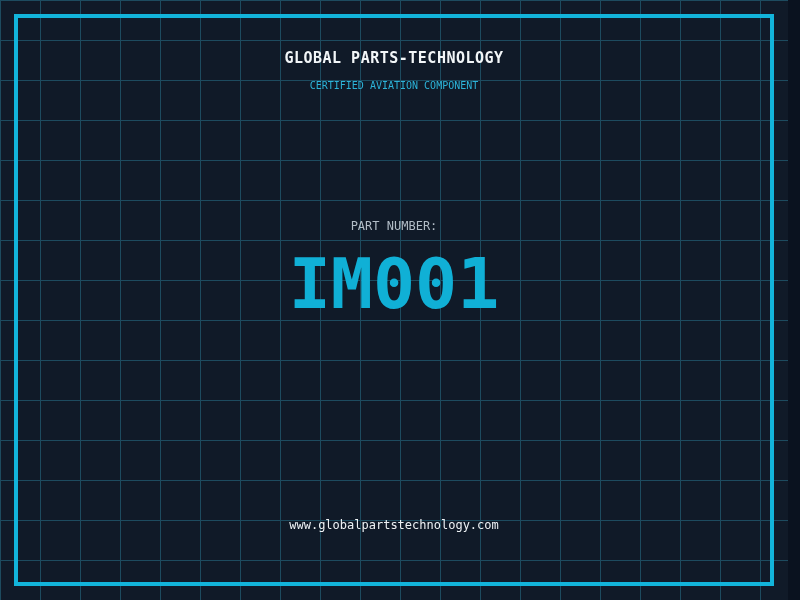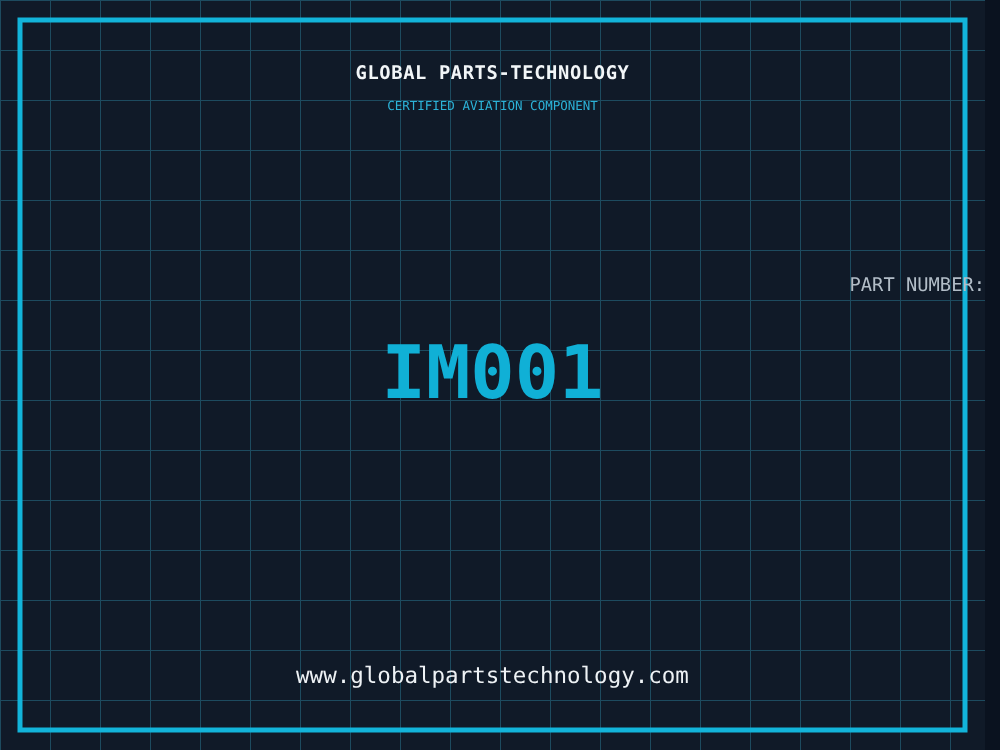--- a/index.html
+++ b/index.html
@@ -43,34 +43,33 @@
     color: #f2f6f8;
     letter-spacing: 0.5px;
   }
   .certification {
     top: 80px;
     font-size: 10px;
     color: #2cb3d8;
   }
   .part-label {
     top: 219px;
-    font-size: 15px;
+    font-size: 12px;
     color: #b2bdc7;
-    text-align: right;
   }
   .part-number {
-    top: 262px;
-    font-size: 59px;
+    top: 248px;
+    font-size: 70px;
     line-height: 72px;
     font-weight: bold;
     color: #10b0d6;
   }
   .website {
-    top: 530px;
-    font-size: 18px;
+    top: 518px;
+    font-size: 12px;
     color: #eef2f5;
   }
 </style>
 </head>
 <body>
 
 <div class="screen">
   <div class="frame"></div>
 
   <div class="txt company-name">GLOBAL PARTS-TECHNOLOGY</div>

